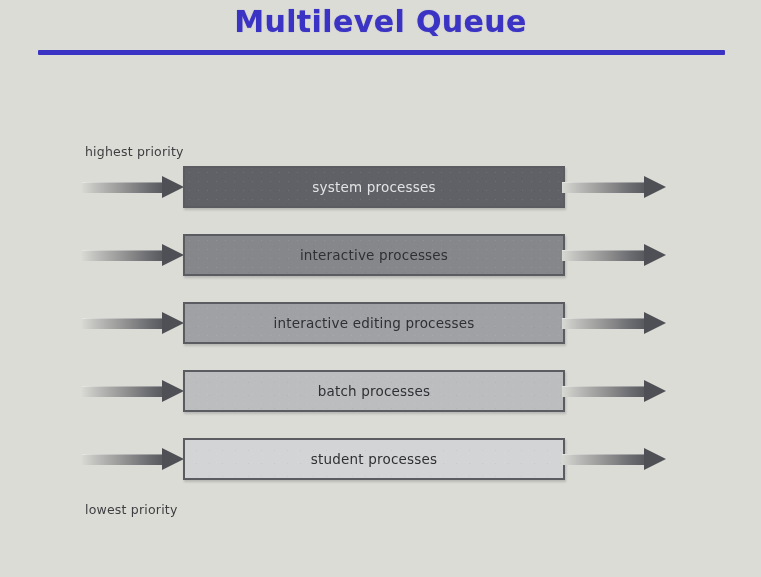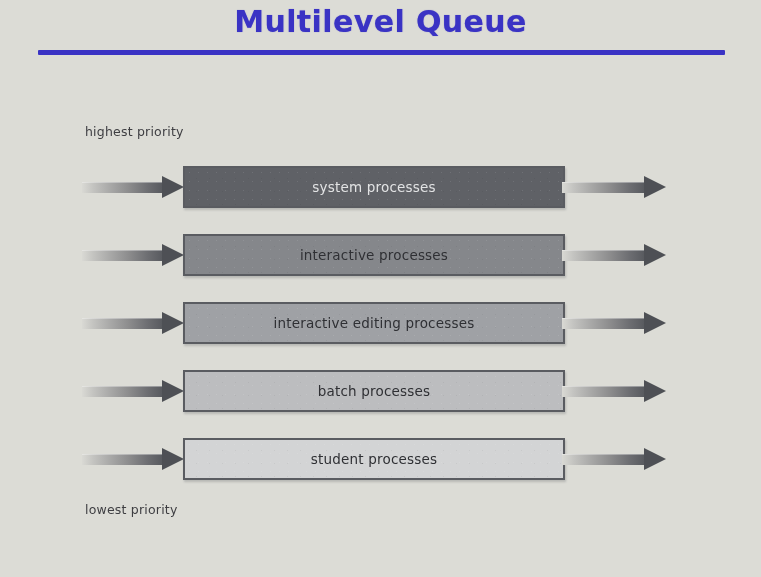--- a/index.html
+++ b/index.html
@@ -51,21 +51,21 @@
   
   .priority-label {
     position: absolute;
     left: 85px;
     font-size: 12.5px;
     color: #3e3e42;
     font-family: "DejaVu Sans", sans-serif;
     letter-spacing: 0.2px;
     white-space: nowrap;
   }
-  #label-highest { top: 124px; }
+  #label-highest { top: 144px; }
   #label-lowest  { top: 502px; text-align: center; }
 
   
   .queue-row {
     position: absolute;
     left: 0;
     width: 761px;
     height: 44px;
   }
 

